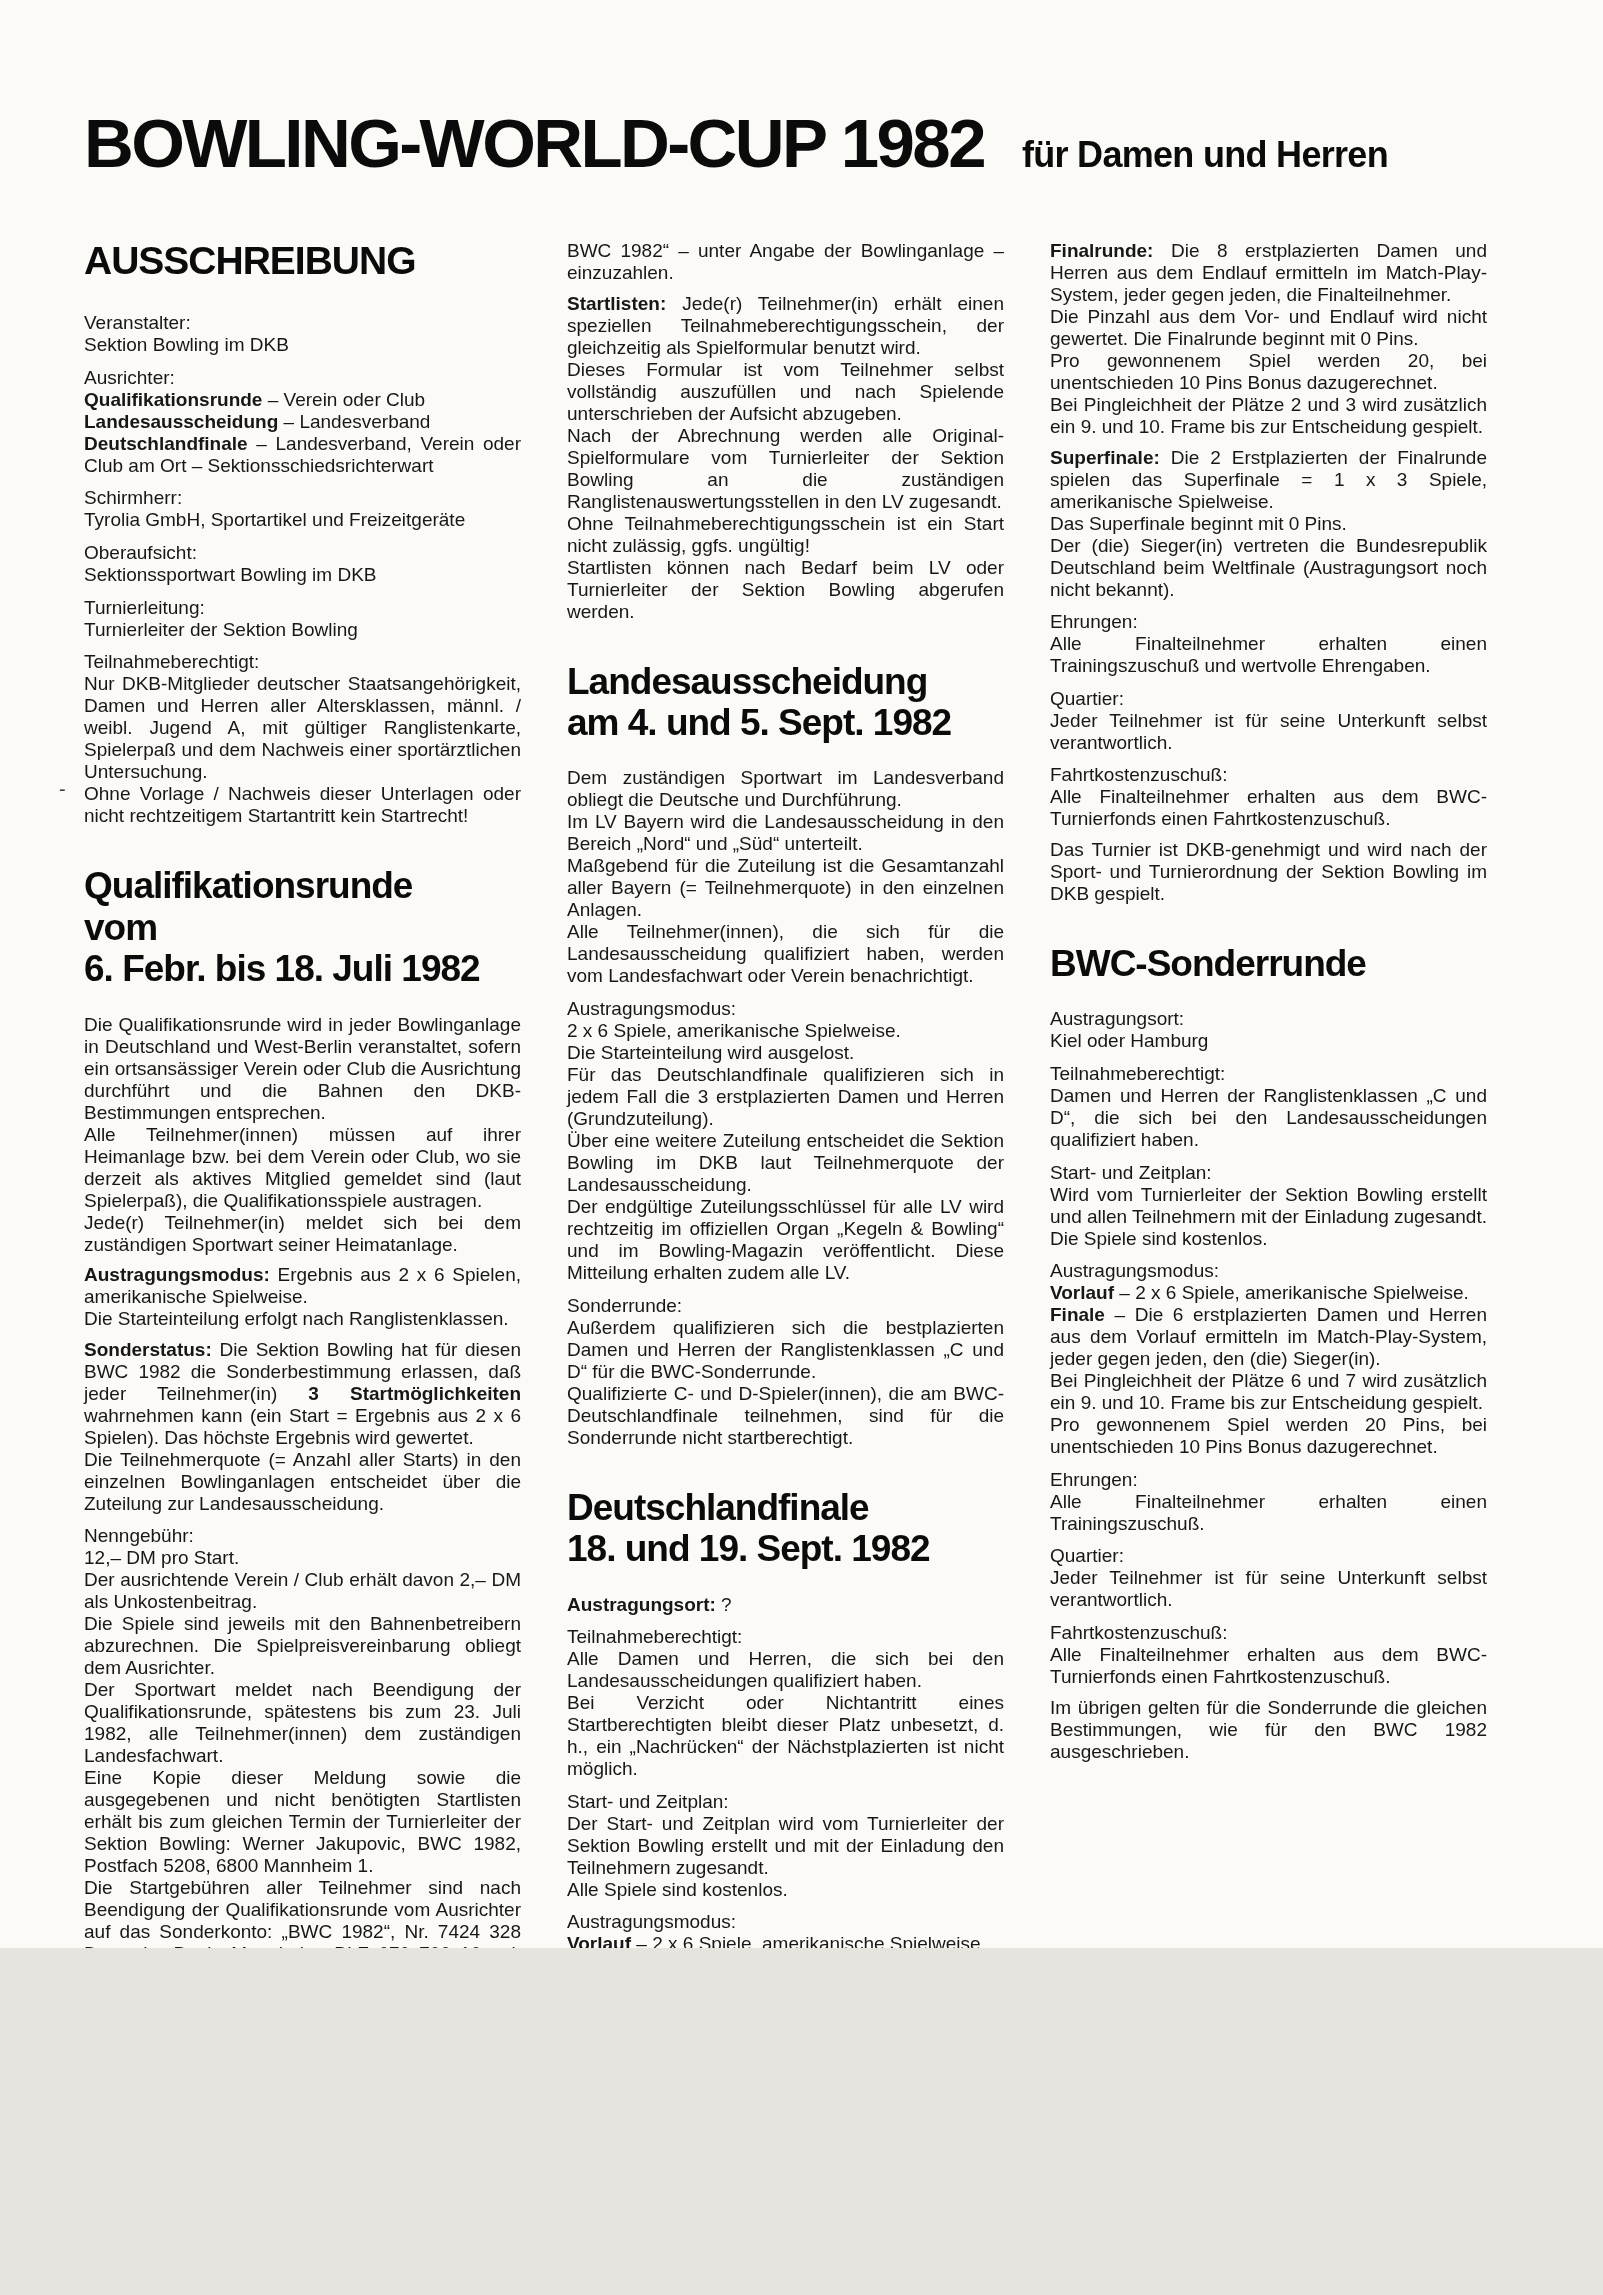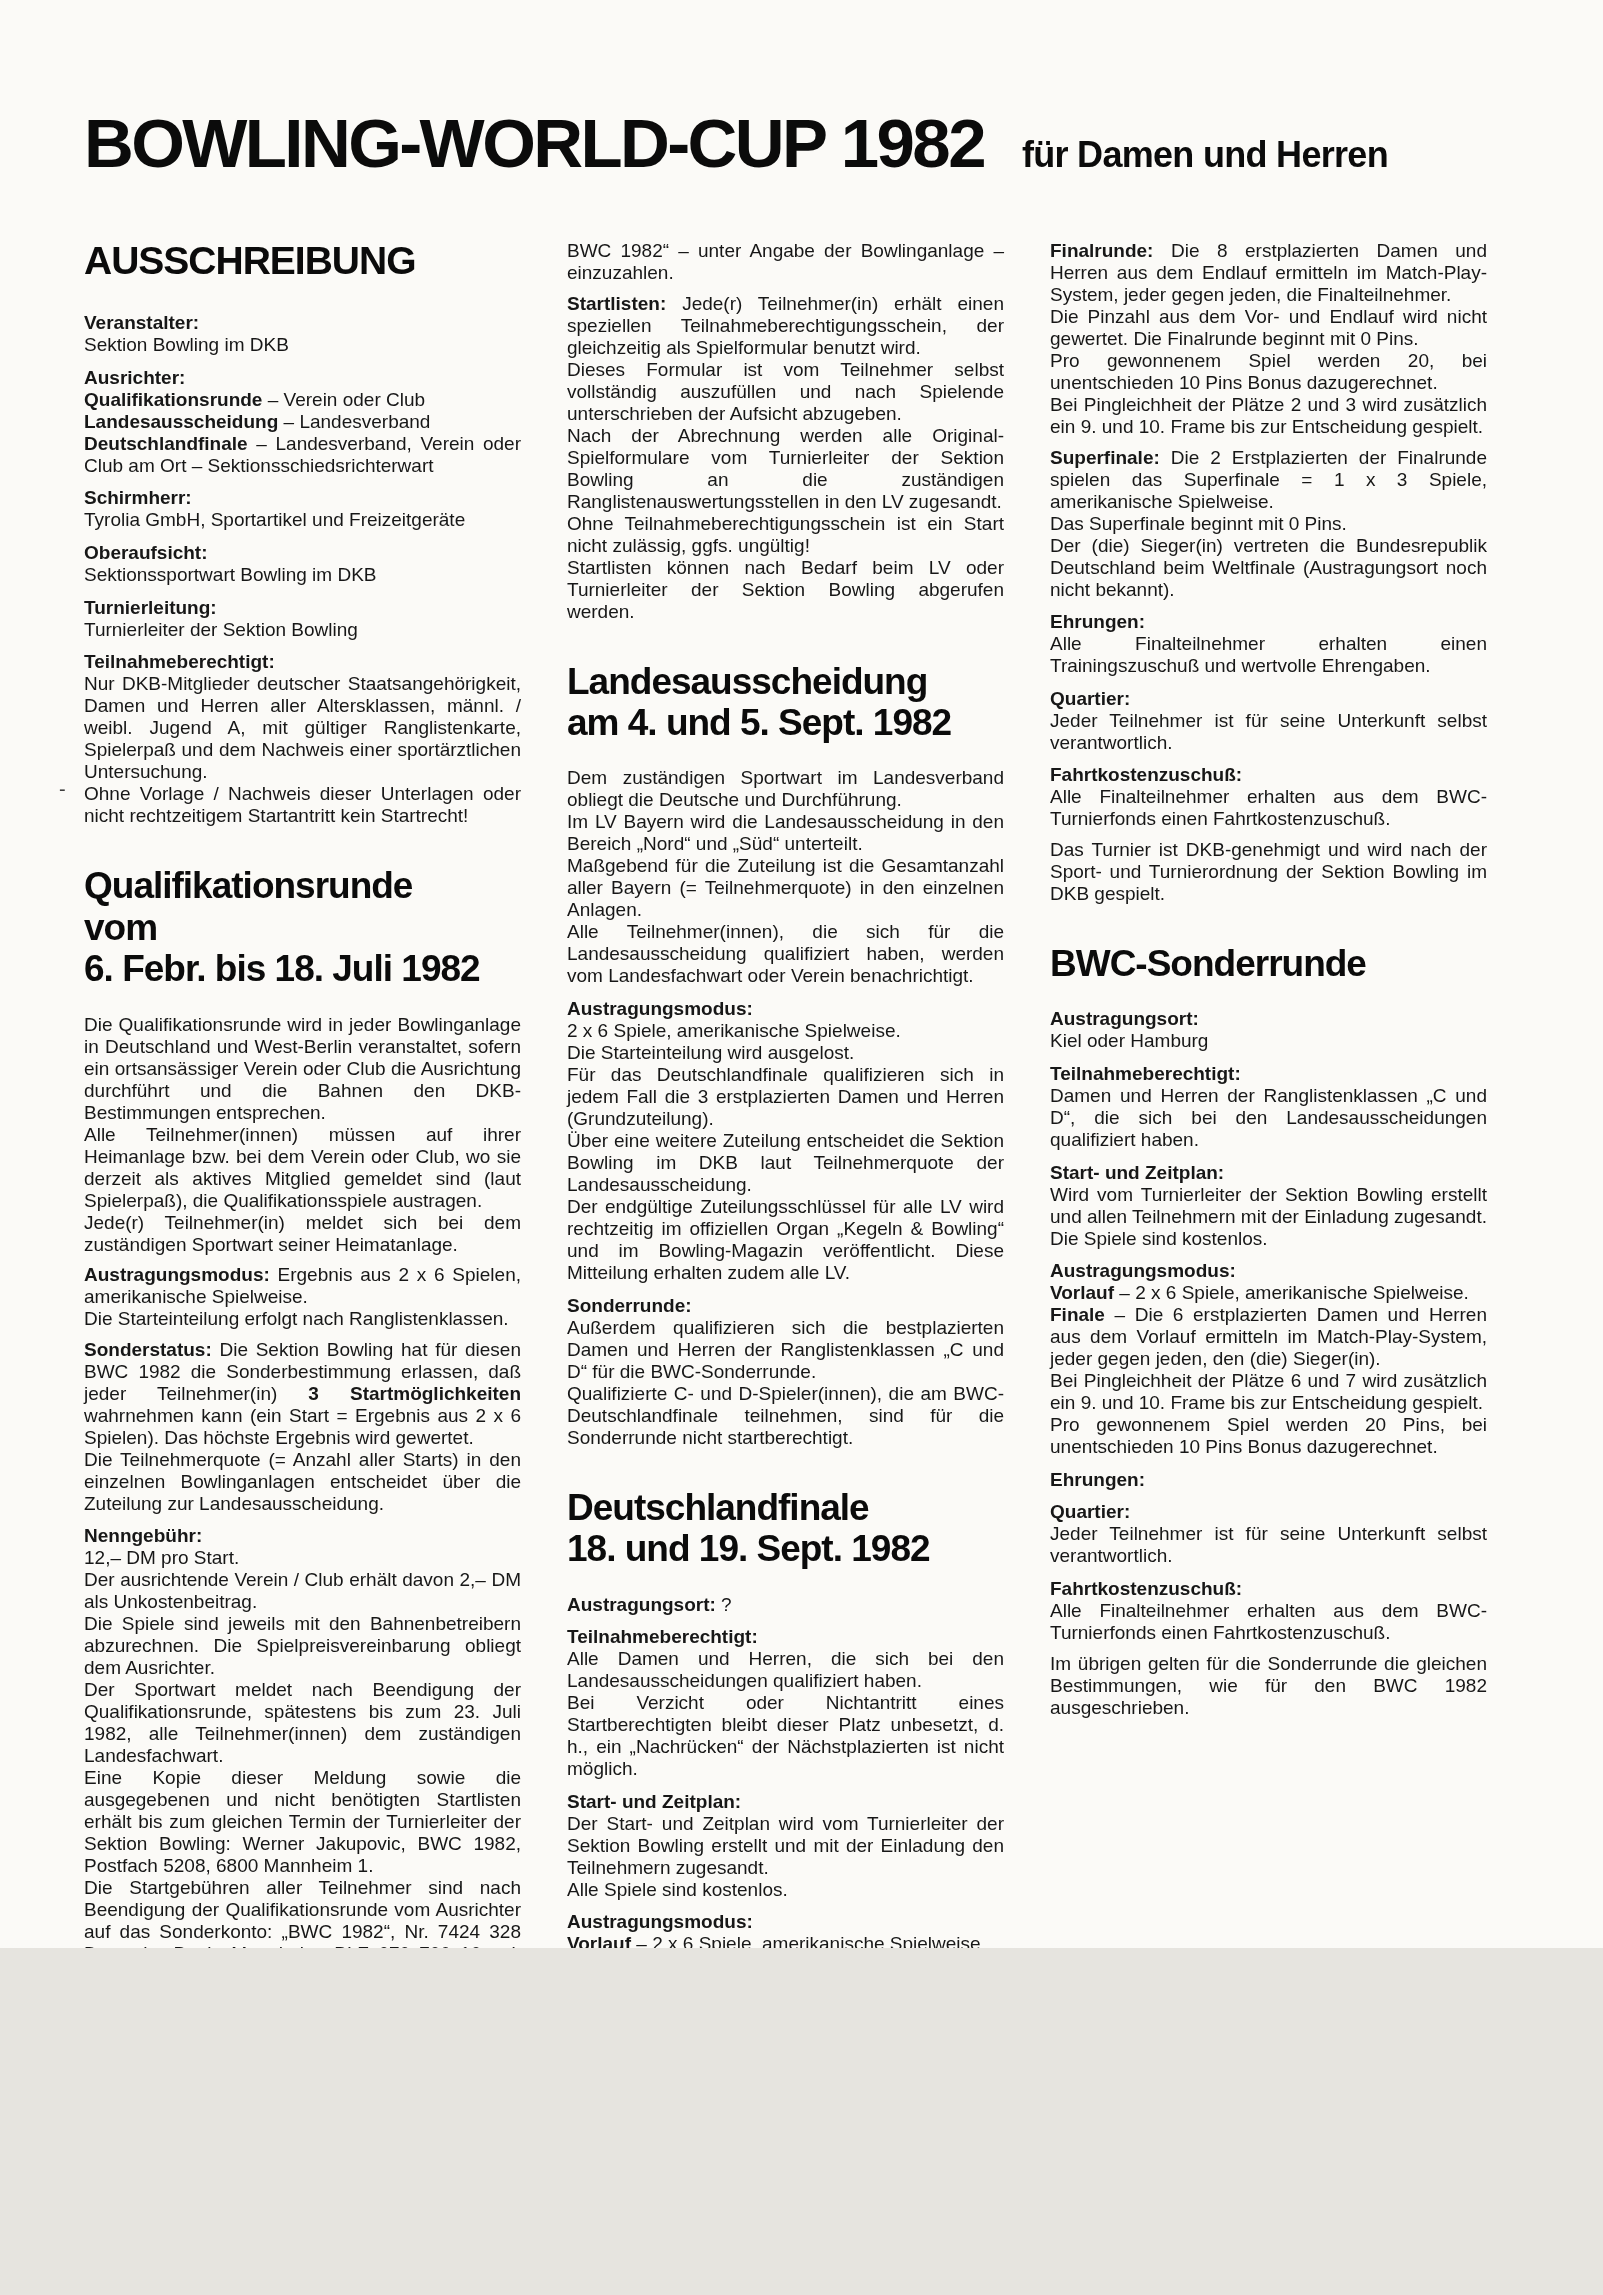--- a/index.html
+++ b/index.html
@@ -30,21 +30,21 @@
   .column{width:437px;}
   .h1{
     font-size:39px;font-weight:bold;letter-spacing:-1px;
     margin:1.3px 0 30px;color:#0b0b0b;line-height:1.05;
   }
   .h2{
     font-size:37px;font-weight:bold;letter-spacing:-1px;
     line-height:1.12;margin:38px 0 24px;color:#0b0b0b;
   }
   .label{
-    margin:10.6px 0 0;font-weight:bold;
+    margin:10.6px 0 0;font-weight:normal;
     font-size:19px;line-height:22px;
   }
   .para{
     margin:0;font-size:19px;line-height:22px;
     text-align:justify;
   }
   .para.mt{margin-top:8.6px;}
   .para .b{font-weight:bold;}
   .pageno{
     position:absolute;left:91px;top:2155px;
@@ -177,20 +177,21 @@
         <p class="para">Damen und Herren der Ranglistenklassen „C und D“, die sich bei den Landesausscheidungen qualifiziert haben.</p>
         <p class="label">Start- und Zeitplan:</p>
         <p class="para">Wird vom Turnierleiter der Sektion Bowling erstellt und allen Teilnehmern mit der Einladung zugesandt.</p>
         <p class="para">Die Spiele sind kostenlos.</p>
         <p class="label">Austragungsmodus:</p>
         <p class="para"><span class="b">Vorlauf</span><span> – 2 x 6 Spiele, amerikanische Spielweise.</span></p>
         <p class="para"><span class="b">Finale</span><span> – Die 6 erstplazierten Damen und Herren aus dem Vorlauf ermitteln im Match-Play-System, jeder gegen jeden, den (die) Sieger(in).</span></p>
         <p class="para">Bei Pingleichheit der Plätze 6 und 7 wird zusätzlich ein 9. und 10. Frame bis zur Entscheidung gespielt.</p>
         <p class="para">Pro gewonnenem Spiel werden 20 Pins, bei unentschieden 10 Pins Bonus dazugerechnet.</p>
         <p class="label">Ehrungen:</p>
+        <p class="para">Alle Finalteilnehmer erhalten einen Trainingszuschuß.</p>
         <p class="label">Quartier:</p>
         <p class="para">Jeder Teilnehmer ist für seine Unterkunft selbst verantwortlich.</p>
         <p class="label">Fahrtkostenzuschuß:</p>
         <p class="para">Alle Finalteilnehmer erhalten aus dem BWC-Turnierfonds einen Fahrtkostenzuschuß.</p>
         <p class="para mt">Im übrigen gelten für die Sonderrunde die gleichen Bestimmungen, wie für den BWC 1982 ausgeschrieben.</p>
       </div>
     </main>
 
   <div class="pageno">18</div>
   <span class="margin-dash">-</span>

